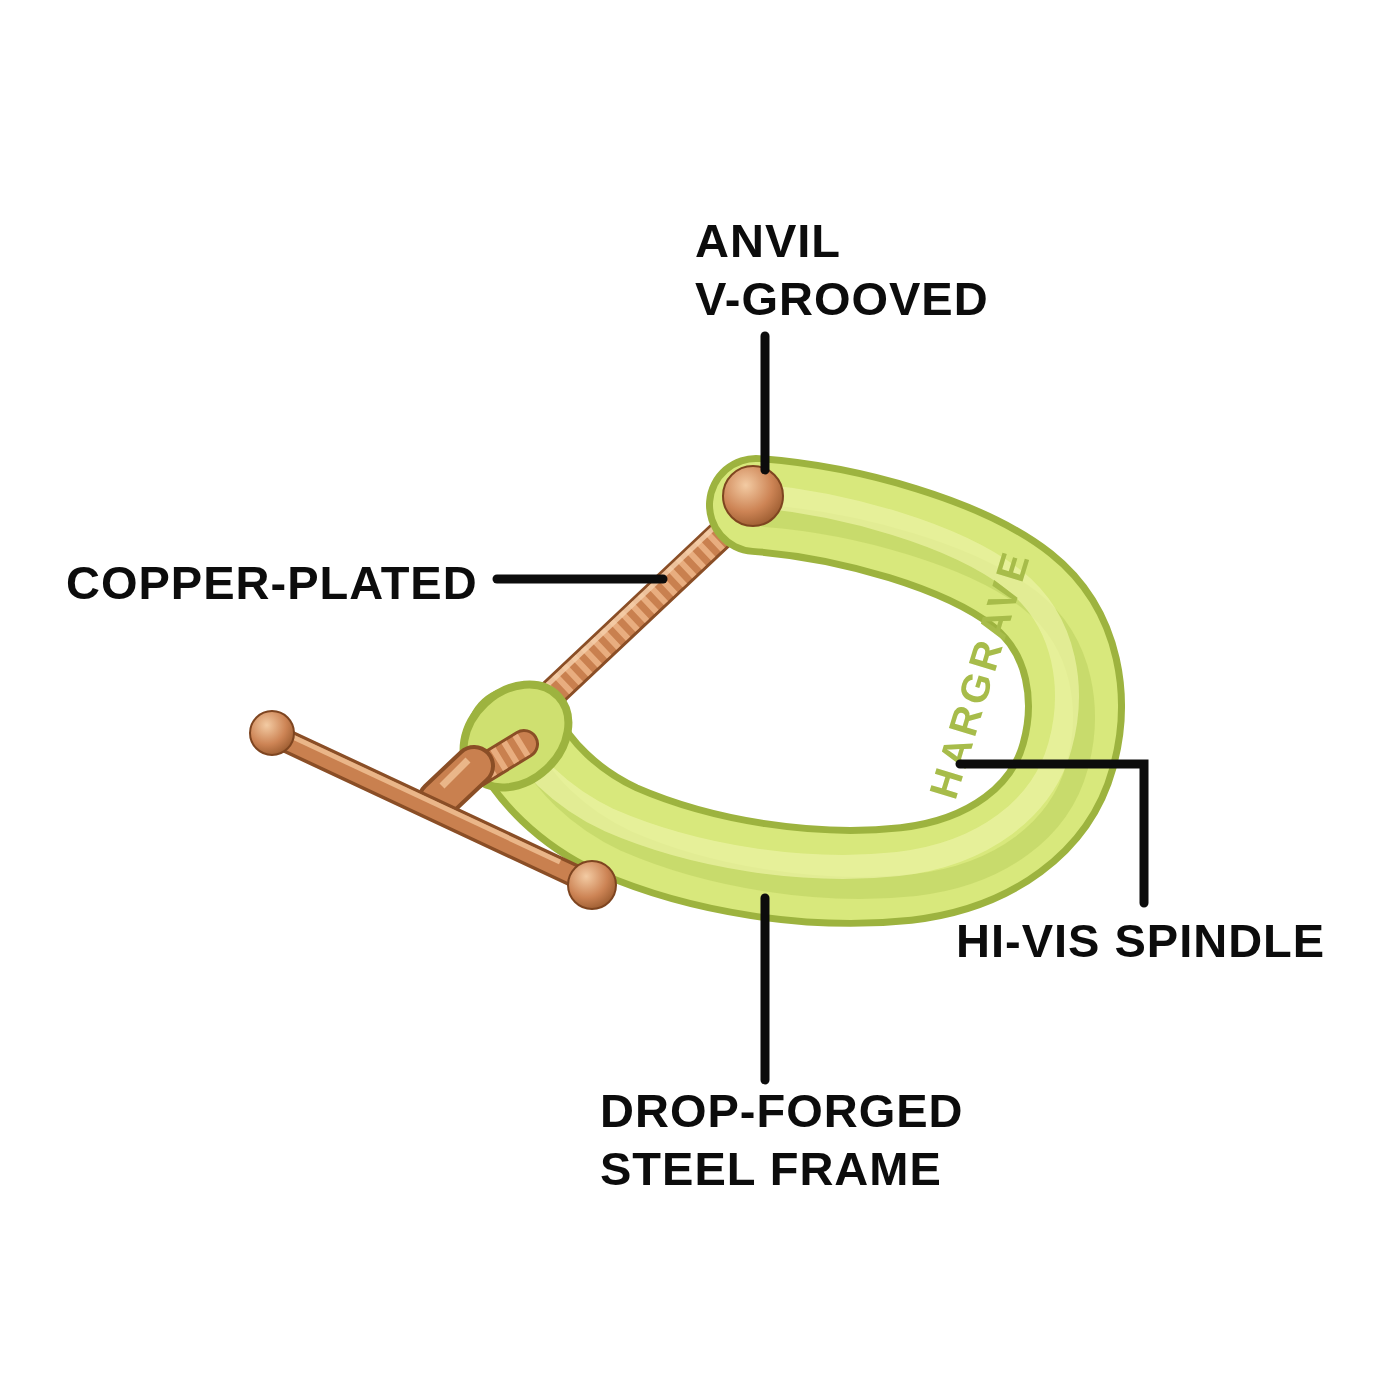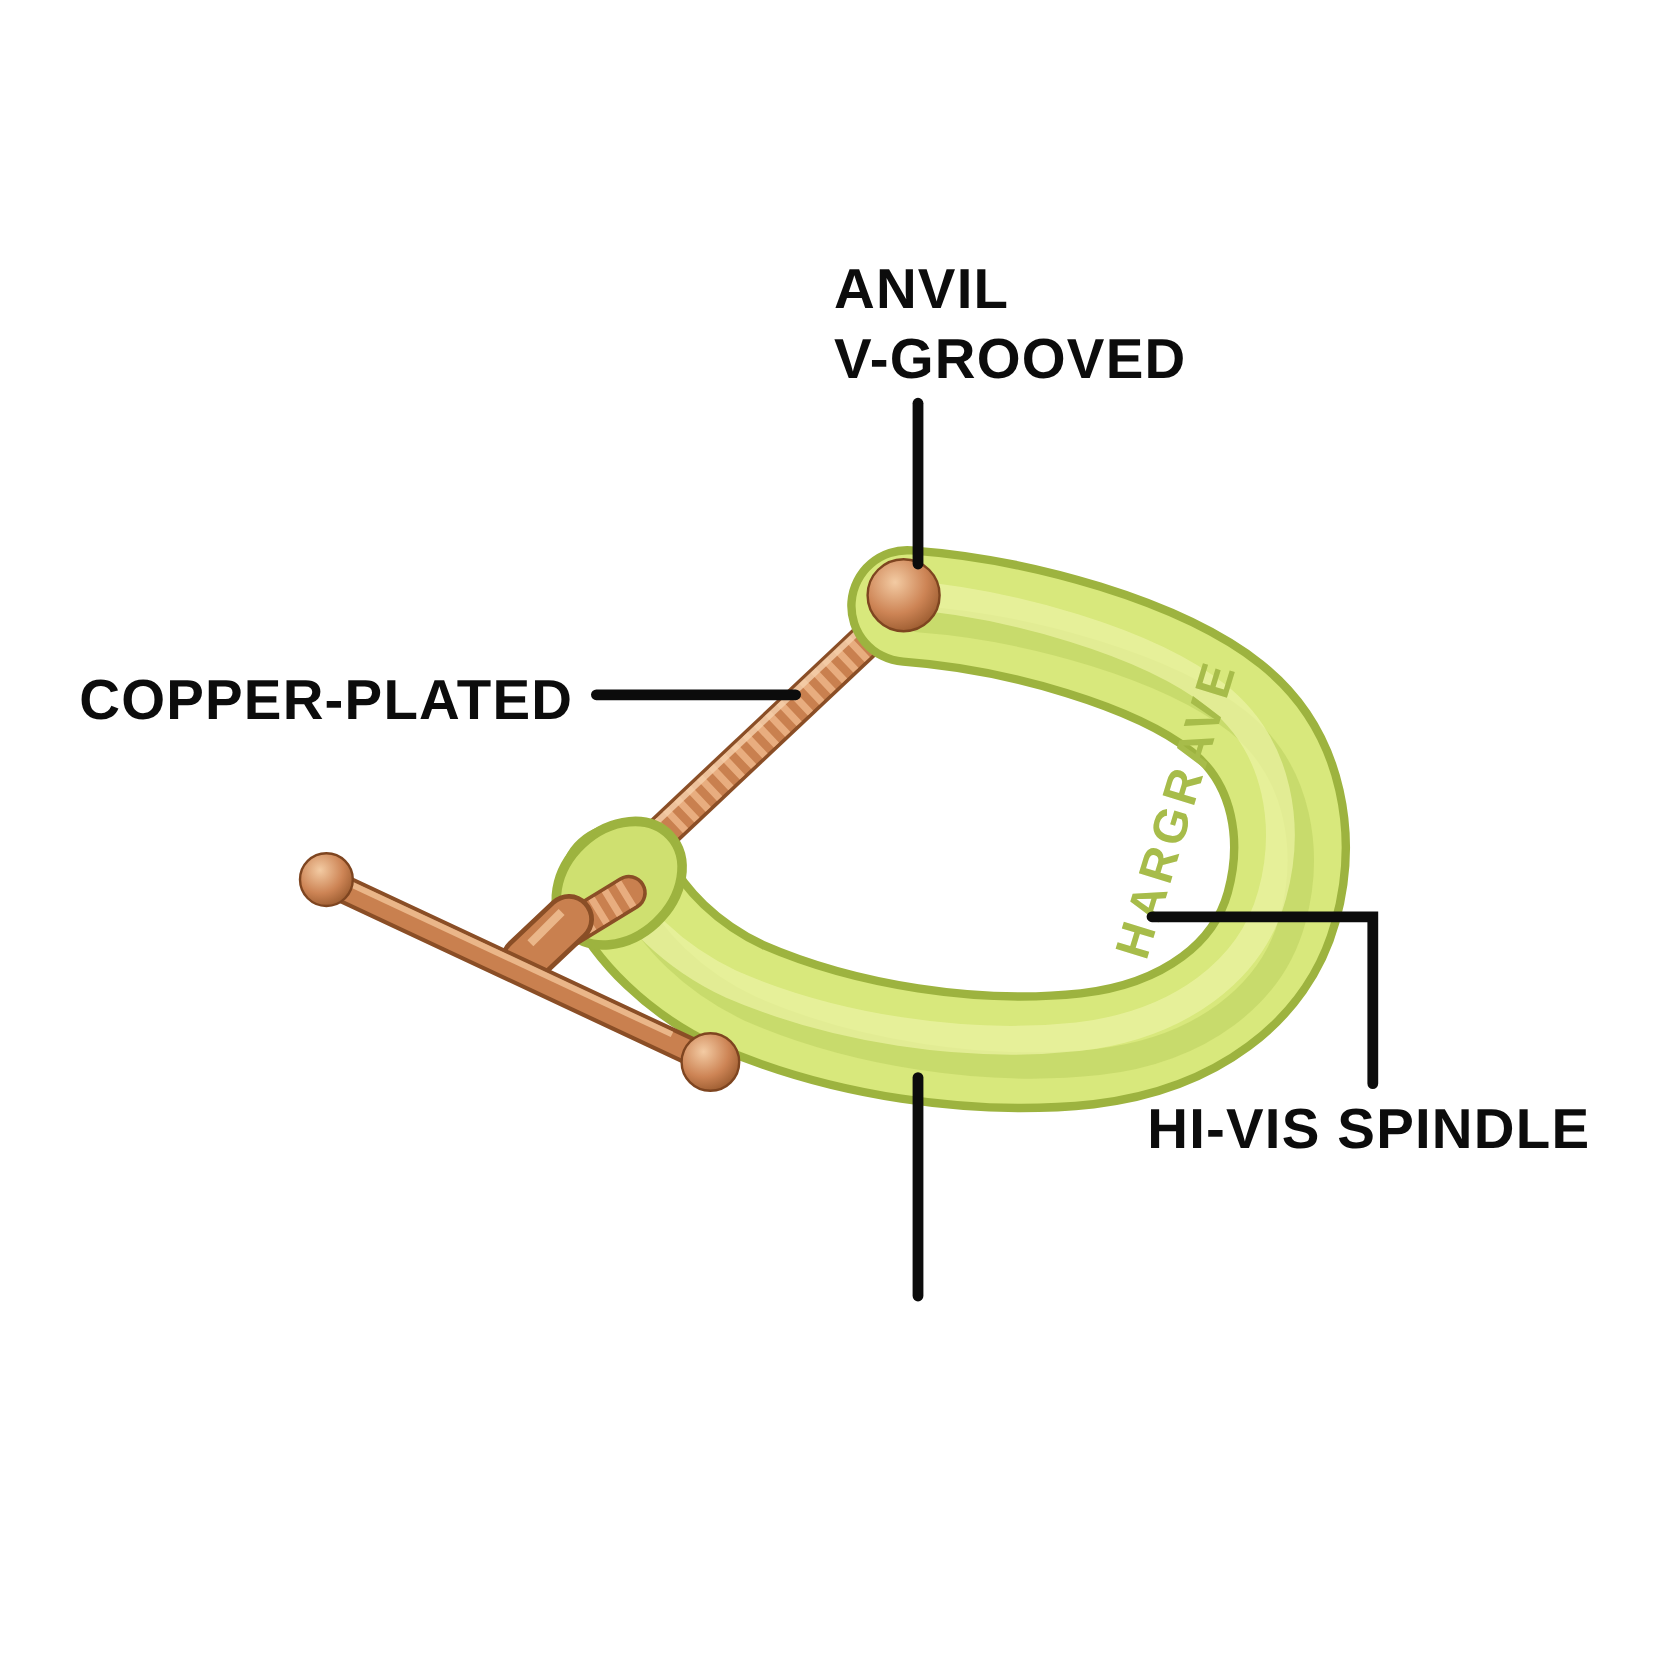--- a/index.html
+++ b/index.html
@@ -101,14 +101,18 @@
   </div>
 
   <div class="callout-label" id="label-spindle">
     <span>COPPER-PLATED</span>
   </div>
 
   <div class="callout-label" id="label-yellow">
     <span>HI-VIS SPINDLE</span>
   </div>
 
+  <div class="callout-label" id="label-frame">
+    <span>DROP-FORGED</span>
+    <span>STEEL FRAME</span>
+  </div>
 
 </div>
 
 </body></html>

